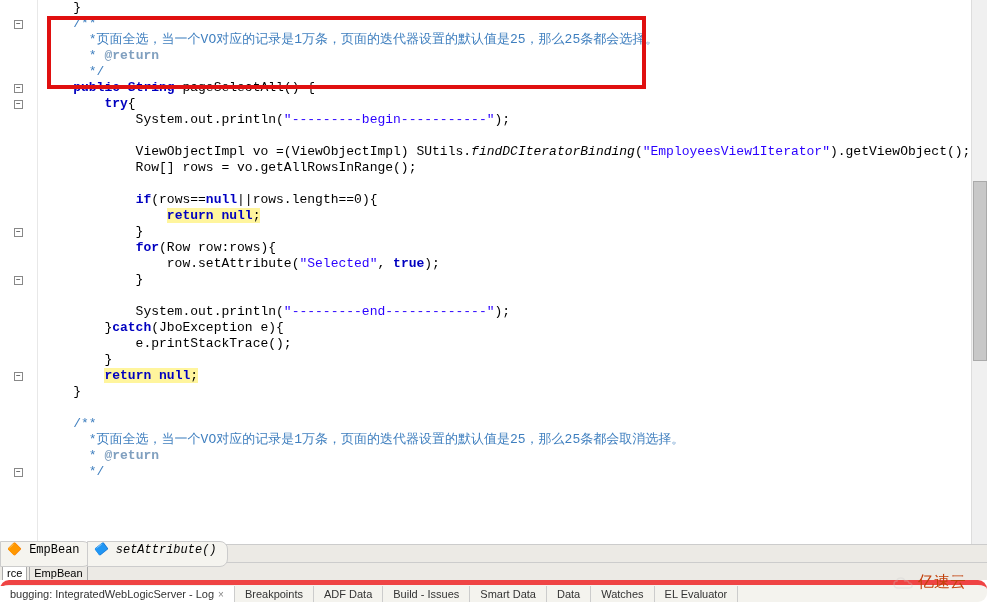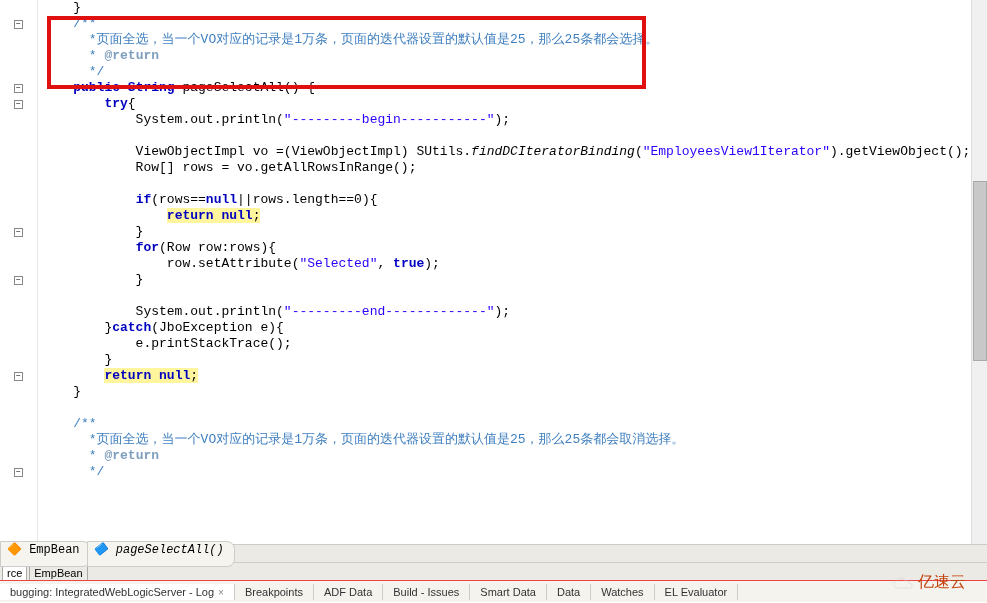--- a/index.html
+++ b/index.html
@@ -125,25 +125,26 @@
       border-bottom: none;
       margin-left: 2px;
       cursor: pointer;
     }
     .tab-small.active {
       background: #fff;
     }
     .bottom-panel {
       height: 22px;
       background: #f4f3ee;
-      border-top: 1px solid #ef4444;
+      border-top: 5px solid #ef4444;
       display: flex;
       align-items: center;
       font-family: Tahoma, sans-serif;
       font-size: 11px;
+      border-radius: 9px;
     }
     .bottom-tab {
       padding: 2px 10px;
       border-right: 1px solid #ccc;
       cursor: pointer;
       color: #333;
     }
     .bottom-tab.active {
       background: #fff;
     }
@@ -254,21 +255,21 @@
     <div class="code-line comment">      */</div>
   </div>
 
   <div class="scrollbar-v">
     <div class="scrollbar-thumb-v"></div>
   </div>
 </div>
 
 <div class="breadcrumb">
   <div class="breadcrumb-item">🔶 <span>EmpBean</span></div>
-  <div class="breadcrumb-item last">🔷 <span>pageSelectAll()</span></div>
+  <div class="breadcrumb-item last">🔷 <span>setAttribute()</span></div>
 </div>
 
 <div class="bottom-tabs-1">
   <div class="tab-small active">rce</div>
   <div class="tab-small">EmpBean</div>
 </div>
 
 <div class="bottom-panel">
   <div class="bottom-tab active"><span>bugging: IntegratedWebLogicServer - Log</span><span class="close-x">×</span></div>
   <div class="bottom-tab">Breakpoints</div>

